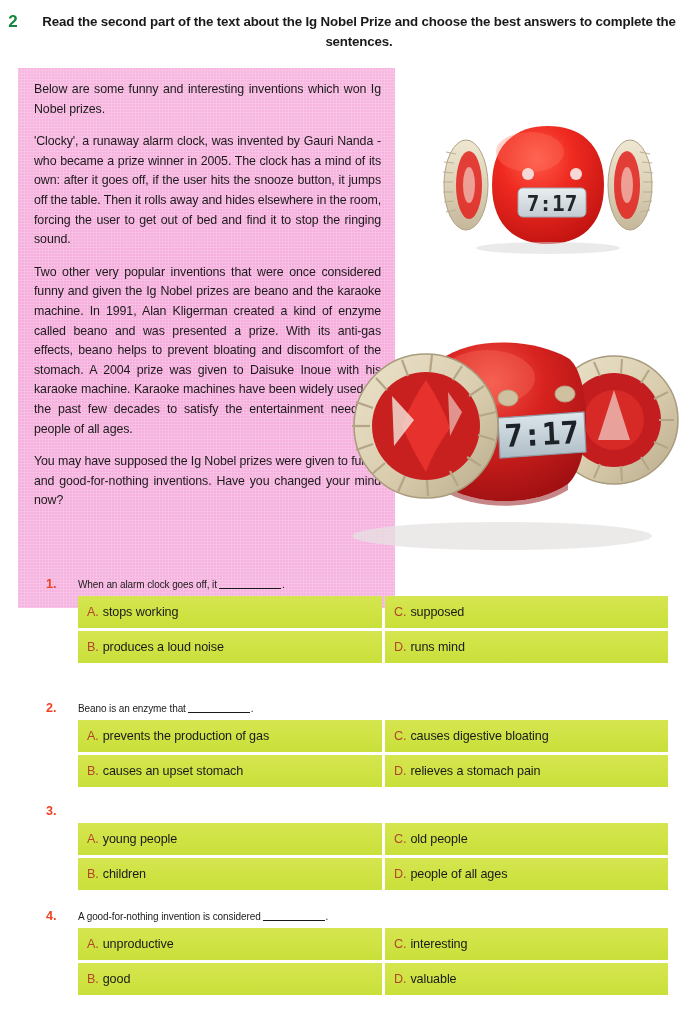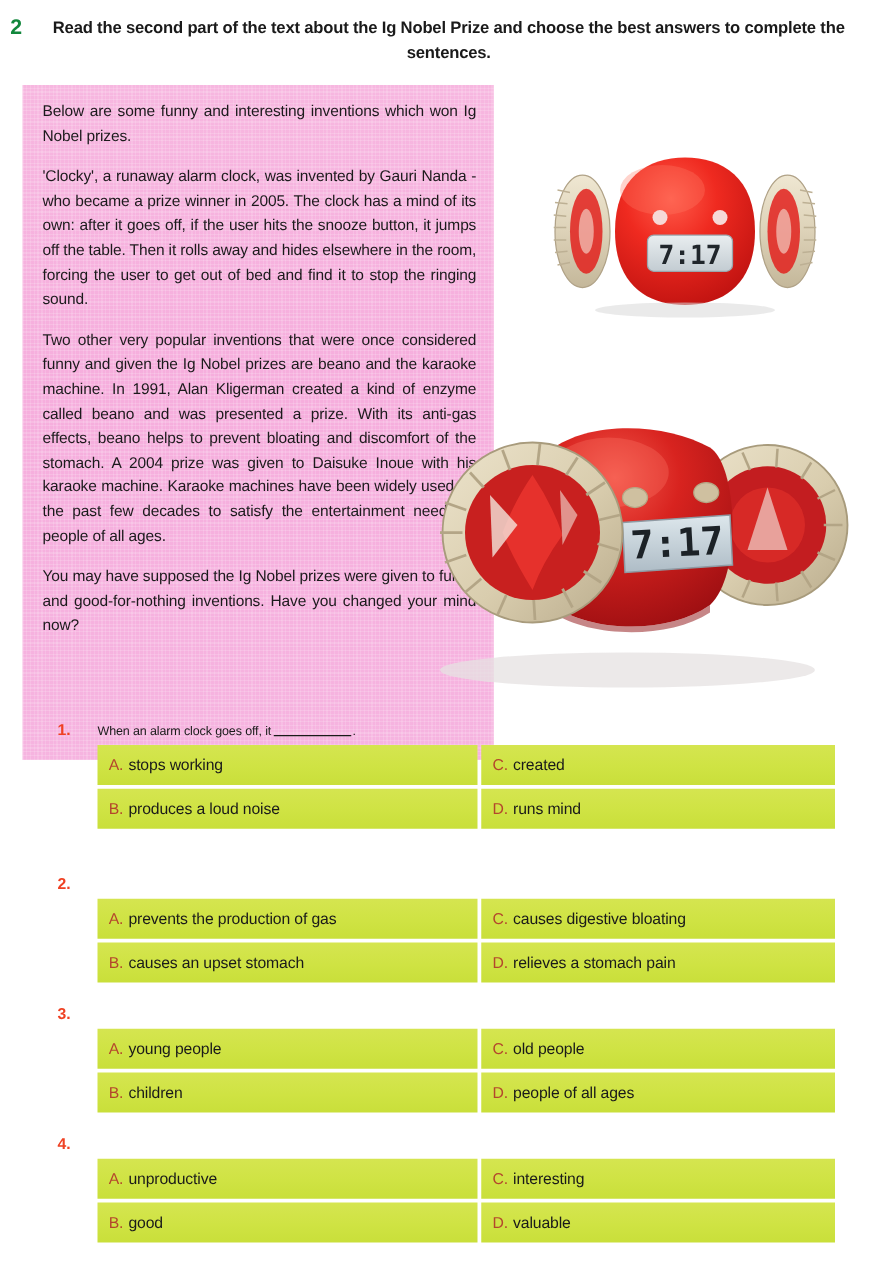--- a/index.html
+++ b/index.html
@@ -330,39 +330,42 @@
     </span>
   </div>
   <div class="options-grid">
     <div class="option-row">
       <div class="option-cell">
         <span class="opt-letter">A.</span>
         <span class="opt-text">stops working</span>
       </div>
       <div class="option-cell col-right">
         <span class="opt-letter">C.</span>
-        <span class="opt-text">created</span>
+        <span class="opt-text">supposed</span>
       </div>
     </div>
     <div class="option-row">
       <div class="option-cell">
         <span class="opt-letter">B.</span>
         <span class="opt-text">produces a loud noise</span>
       </div>
       <div class="option-cell col-right">
         <span class="opt-letter">D.</span>
         <span class="opt-text">runs mind</span>
       </div>
     </div>
   </div>
 </div>
 
 <div class="question-block" id="q1" style="top:700px;">
   <div class="q-stem">
     <span class="q-num">2.</span>
+    <span class="q-text">
+      <span>Beano is an enzyme that</span><span class="q-blank"></span><span>.</span>
+    </span>
   </div>
   <div class="options-grid">
     <div class="option-row">
       <div class="option-cell">
         <span class="opt-letter">A.</span>
         <span class="opt-text">prevents the production of gas</span>
       </div>
       <div class="option-cell col-right">
         <span class="opt-letter">C.</span>
         <span class="opt-text">causes digestive bloating</span>
@@ -405,20 +408,23 @@
         <span class="opt-letter">D.</span>
         <span class="opt-text">people of all ages</span>
       </div>
     </div>
   </div>
 </div>
 
 <div class="question-block" id="q3" style="top:908px;">
   <div class="q-stem">
     <span class="q-num">4.</span>
+    <span class="q-text">
+      <span>A good-for-nothing invention is considered</span><span class="q-blank"></span><span>.</span>
+    </span>
   </div>
   <div class="options-grid">
     <div class="option-row">
       <div class="option-cell">
         <span class="opt-letter">A.</span>
         <span class="opt-text">unproductive</span>
       </div>
       <div class="option-cell col-right">
         <span class="opt-letter">C.</span>
         <span class="opt-text">interesting</span>

